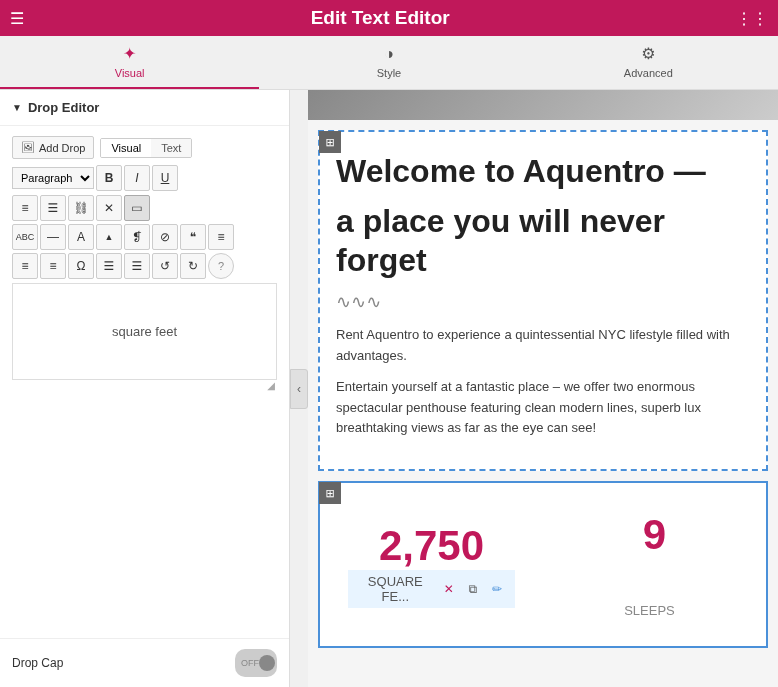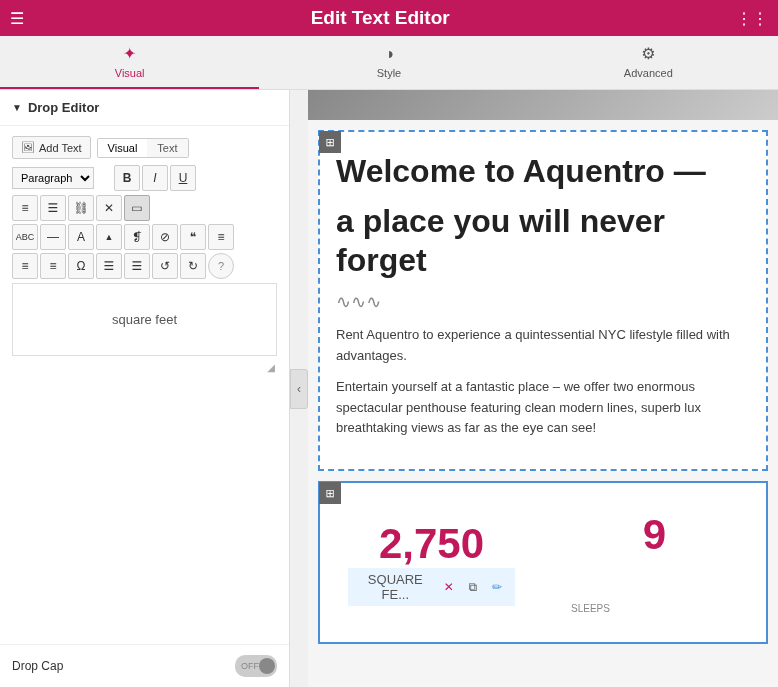--- a/index.html
+++ b/index.html
@@ -52,50 +52,50 @@
     }
     .view-tabs { display: flex; border: 1px solid #ccc; border-radius: 2px; overflow: hidden; }
     .view-tab {
       padding: 3px 10px; font-size: 11px; cursor: pointer; background: #f7f7f7; color: #555;
     }
     .view-tab.active { background: #fff; font-weight: normal; color: #000; }
 
     .toolbar-row2 { display: flex; align-items: center; gap: 2px; margin-bottom: 4px; }
     .format-select {
       padding: 3px 4px; font-size: 11px; border: 1px solid #ccc; background: #f7f7f7;
-      cursor: pointer; margin-right: 18px;
+      cursor: pointer; margin-right: 0;
     }
 
     .toolbar-rows { margin-bottom: 4px; }
     .toolbar-row {
       display: flex; align-items: center; gap: 2px; margin-bottom: 3px; flex-wrap: wrap;
     }
     .tb-btn {
       width: 26px; height: 26px; display: flex; align-items: center; justify-content: center;
       border: 1px solid #ccc; background: #f7f7f7; cursor: pointer; font-size: 12px;
       border-radius: 2px; color: #333;
     }
     .tb-btn.active { background: #e0e0e0; border-color: #aaa; }
 
     
     .editor-content {
-      border: 1px solid #ddd; min-height: 60px; padding: 8px;
-      font-size: 13px; color: #333; background: #fff; margin-bottom: 6px;
+      border: 1px solid #ddd; min-height: 60px; padding: 20px;
+      font-size: 13px; color: #333; background: #fff; 
     }
     .editor-content-text { text-align: center; color: #555; font-size: 13px; padding: 20px 0; }
 
     .resize-handle { text-align: right; color: #aaa; font-size: 10px; padding-right: 2px; }
 
     
     .drop-cap-row {
       display: flex; align-items: center; justify-content: space-between;
       padding: 10px 12px; border-top: 1px solid #eee; font-size: 12px; color: #333;
     }
     .toggle-switch {
-      width: 42px; height: 22px; background: #ccc; border-radius: 10px;
+      width: 42px; height: 28px; background: #ccc; border-radius: 10px;
       display: flex; align-items: center; padding: 2px; cursor: pointer; position: relative;
     }
     .toggle-knob {
       width: 16px; height: 16px; background: #888; border-radius: 50%;
       position: absolute; right: 2px;
     }
     .toggle-label { font-size: 9px; color: #888; margin-left: 4px; }
 
     
     .collapse-btn {
@@ -146,21 +146,21 @@
       padding: 4px 8px; gap: 4px;
     }
     .stat-label-text { font-size: 13px; color: #555; }
     .stat-action-btn {
       width: 22px; height: 22px; display: flex; align-items: center; justify-content: center;
       cursor: pointer; font-size: 12px; border: none; background: transparent;
     }
     .stat-action-btn.close { color: #c0185a; }
     .stat-action-btn.copy { color: #555; }
     .stat-action-btn.edit { color: #4a90d9; }
-    .sleeps-label { font-size: 10px; color: #888; text-align: left; padding-right: 10px; margin-top: 44px; }
+    .sleeps-label { font-size: 13px; color: #888; text-align: center; padding-right: 10px; margin-top: 44px; }
   </style>
 </head>
 <body>
 
 <div class="top-bar">
   <span class="hamburger-icon">☰</span>
   <span class="top-bar-title">Edit Text Editor</span>
   <span class="grid-icon">⋮⋮</span>
 </div>
 
@@ -186,21 +186,21 @@
     <div class="section-header">
       <span class="arrow-icon">▼</span>
       <span>Drop Editor</span>
     </div>
 
     <div class="editor-area">
 
       <div class="toolbar-row1">
         <button class="add-media-btn">
           <span>🖼</span>
-          <span>Add Text</span>
+          <span>Add Drop</span>
         </button>
         <div class="view-tabs">
           <div class="view-tab active">Visual</div>
           <div class="view-tab">Text</div>
         </div>
       </div>
 
       <div class="toolbar-row2">
         <select class="format-select">
           <option>Paragraph</option>

